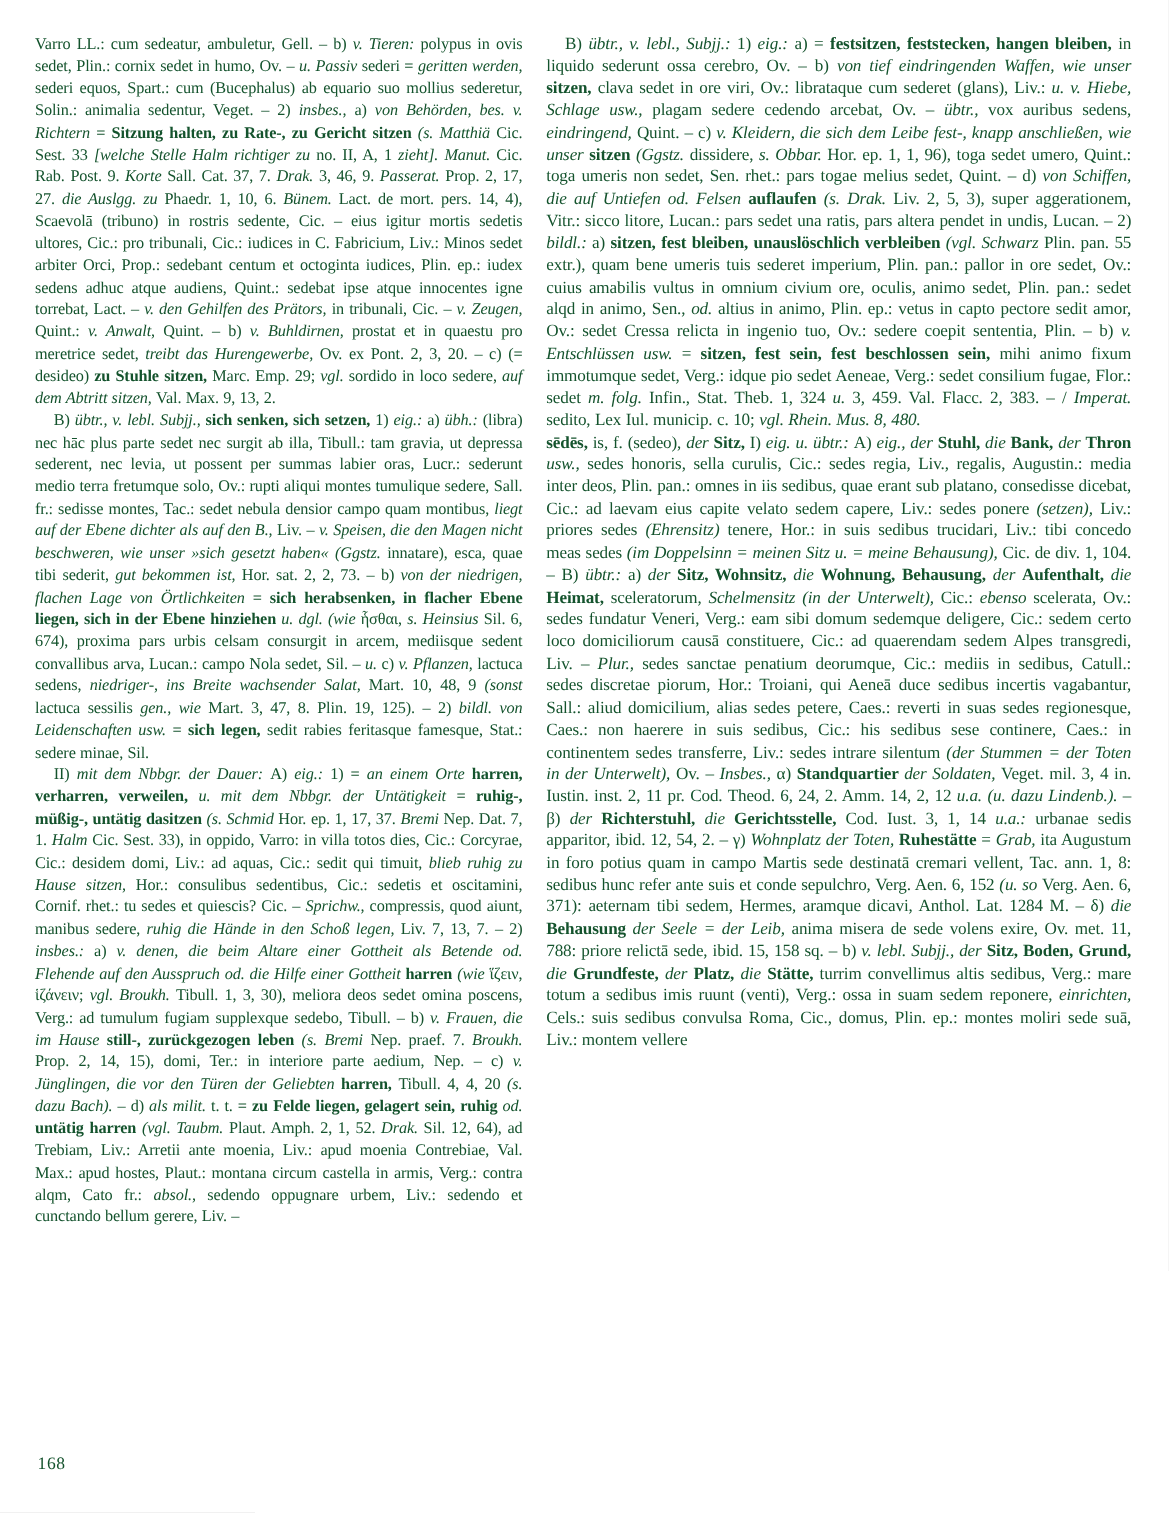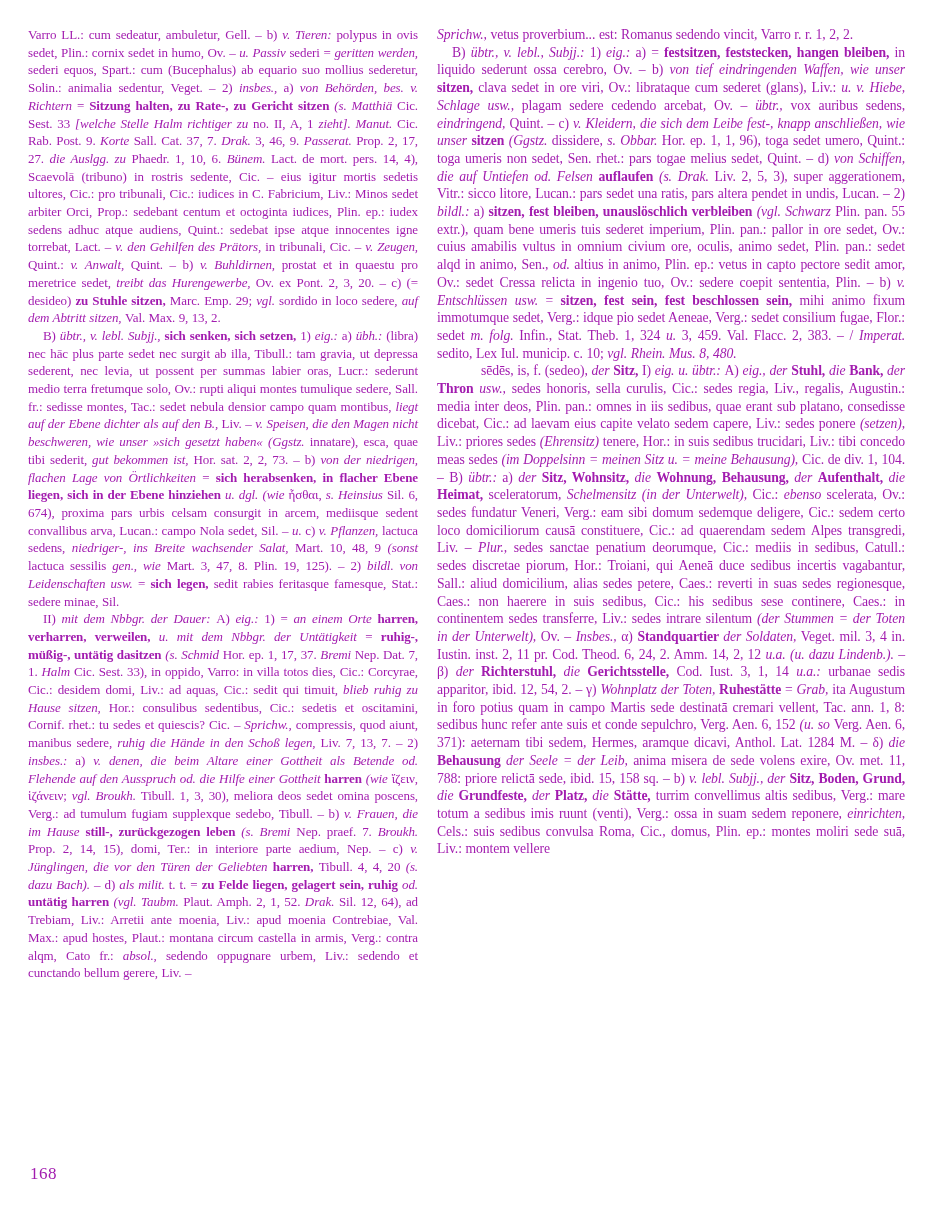--- a/index.html
+++ b/index.html
@@ -1,54 +1,53 @@
 <!DOCTYPE html>
 <html><head>
 <meta charset="utf-8">
 <style>
   html,body { margin:0; padding:0; background:#e8e8e8; }
   .page {
     position:relative;
     width:935px; height:1210px;
     margin:0 auto;
     background:#ffffff;
-    color:#a21caf;
+    color:#14532d;
     font-family:"Liberation Serif","DejaVu Serif",serif;
     overflow:hidden;
   }
   .col {
     position:absolute;
     top:26px;
     text-align:justify;
     letter-spacing:-0.1px;
     word-spacing:0.3px;
   }
   .col-left  { left:28px;  width:390px; font-size:13px;   line-height:17.7px; }
   .col-right { left:437px; width:468px; font-size:13.7px; line-height:17.7px; }
   .para { margin:0; padding:0; }
   .para.indent { text-indent:15px; }
   .run-n  { font-style:normal; font-weight:400; }
   .run-i  { font-style:italic; font-weight:400; }
-  .run-b  { font-style:normal; font-weight:400;margin-left:44px; }
+  .run-b  { font-style:normal; font-weight:700; }
   .run-bi { font-weight:700; }
   .page-number {
     position:absolute;
     left:30px; top:1164px;
-    font-size:17px;
+    font-size:14px;
     letter-spacing:0.5px;
   }
 </style>
 </head>
 <body>
 
 <div class="page">
   <div class="col col-left">
       <p class="para"><span class="run-n">Varro LL.: cum sedeatur, ambuletur, Gell. – b) </span><span class="run-i">v. Tieren: </span><span class="run-n">polypus in ovis sedet, Plin.: cornix sedet in humo, Ov. – </span><span class="run-i">u. Passiv </span><span class="run-n">sederi = </span><span class="run-i">geritten werden, </span><span class="run-n">sederi equos, Spart.: cum (Bucephalus) ab equario suo mollius sederetur, Solin.: animalia sedentur, Veget. – 2) </span><span class="run-i">insbes., </span><span class="run-n">a) </span><span class="run-i">von Behörden, bes. v. Richtern </span><span class="run-n">= </span><span class="run-bi">Sitzung halten, zu Rate-, zu Gericht sitzen </span><span class="run-i">(s. Matthiä </span><span class="run-n">Cic. Sest. 33 </span><span class="run-i">[welche Stelle Halm richtiger zu </span><span class="run-n">no. II, A, 1 </span><span class="run-i">zieht]. Manut. </span><span class="run-n">Cic. Rab. Post. 9. </span><span class="run-i">Korte </span><span class="run-n">Sall. Cat. 37, 7. </span><span class="run-i">Drak. </span><span class="run-n">3, 46, 9. </span><span class="run-i">Passerat. </span><span class="run-n">Prop. 2, 17, 27. </span><span class="run-i">die Auslgg. zu </span><span class="run-n">Phaedr. 1, 10, 6. </span><span class="run-i">Bünem. </span><span class="run-n">Lact. de mort. pers. 14, 4), Scaevolā (tribuno) in rostris sedente, Cic. – eius igitur mortis sedetis ultores, Cic.: pro tribunali, Cic.: iudices in C. Fabricium, Liv.: Minos sedet arbiter Orci, Prop.: sedebant centum et octoginta iudices, Plin. ep.: iudex sedens adhuc atque audiens, Quint.: sedebat ipse atque innocentes igne torrebat, Lact. – </span><span class="run-i">v. den Gehilfen des Prätors, </span><span class="run-n">in tribunali, Cic. – </span><span class="run-i">v. Zeugen, </span><span class="run-n">Quint.: </span><span class="run-i">v. Anwalt, </span><span class="run-n">Quint. – b) </span><span class="run-i">v. Buhldirnen, </span><span class="run-n">prostat et in quaestu pro meretrice sedet, </span><span class="run-i">treibt das Hurengewerbe, </span><span class="run-n">Ov. ex Pont. 2, 3, 20. – c) (= desideo) </span><span class="run-bi">zu Stuhle sitzen, </span><span class="run-n">Marc. Emp. 29; </span><span class="run-i">vgl. </span><span class="run-n">sordido in loco sedere, </span><span class="run-i">auf dem Abtritt sitzen, </span><span class="run-n">Val. Max. 9, 13, 2.</span></p>
       <p class="para indent"><span class="run-n">B) </span><span class="run-i">übtr., v. lebl. Subjj., </span><span class="run-bi">sich senken, sich setzen, </span><span class="run-n">1) </span><span class="run-i">eig.: </span><span class="run-n">a) </span><span class="run-i">übh.: </span><span class="run-n">(libra) nec hāc plus parte sedet nec surgit ab illa, Tibull.: tam gravia, ut depressa sederent, nec levia, ut possent per summas labier oras, Lucr.: sederunt medio terra fretumque solo, Ov.: rupti aliqui montes tumulique sedere, Sall. fr.: sedisse montes, Tac.: sedet nebula densior campo quam montibus, </span><span class="run-i">liegt auf der Ebene dichter als auf den B., </span><span class="run-n">Liv. – </span><span class="run-i">v. Speisen, die den Magen nicht beschweren, wie unser »sich gesetzt haben« (Ggstz. </span><span class="run-n">innatare), esca, quae tibi sederit, </span><span class="run-i">gut bekommen ist, </span><span class="run-n">Hor. sat. 2, 2, 73. – b) </span><span class="run-i">von der niedrigen, flachen Lage von Örtlichkeiten </span><span class="run-n">= </span><span class="run-bi">sich herabsenken, in flacher Ebene liegen, sich in der Ebene hinziehen </span><span class="run-i">u. dgl. (wie </span><span class="run-n">ἧσθαι, </span><span class="run-i">s. Heinsius </span><span class="run-n">Sil. 6, 674), proxima pars urbis celsam consurgit in arcem, mediisque sedent convallibus arva, Lucan.: campo Nola sedet, Sil. – </span><span class="run-i">u. </span><span class="run-n">c) </span><span class="run-i">v. Pflanzen, </span><span class="run-n">lactuca sedens, </span><span class="run-i">niedriger-, ins Breite wachsender Salat, </span><span class="run-n">Mart. 10, 48, 9 </span><span class="run-i">(sonst </span><span class="run-n">lactuca sessilis </span><span class="run-i">gen., wie </span><span class="run-n">Mart. 3, 47, 8. Plin. 19, 125). – 2) </span><span class="run-i">bildl. von Leidenschaften usw. </span><span class="run-n">= </span><span class="run-bi">sich legen, </span><span class="run-n">sedit rabies feritasque famesque, Stat.: sedere minae, Sil.</span></p>
       <p class="para indent"><span class="run-n">II) </span><span class="run-i">mit dem Nbbgr. der Dauer: </span><span class="run-n">A) </span><span class="run-i">eig.: </span><span class="run-n">1) = </span><span class="run-i">an einem Orte </span><span class="run-bi">harren, verharren, verweilen, </span><span class="run-i">u. mit dem Nbbgr. der Untätigkeit </span><span class="run-n">= </span><span class="run-bi">ruhig-, müßig-, untätig dasitzen </span><span class="run-i">(s. Schmid </span><span class="run-n">Hor. ep. 1, 17, 37. </span><span class="run-i">Bremi </span><span class="run-n">Nep. Dat. 7, 1. </span><span class="run-i">Halm </span><span class="run-n">Cic. Sest. 33), in oppido, Varro: in villa totos dies, Cic.: Corcyrae, Cic.: desidem domi, Liv.: ad aquas, Cic.: sedit qui timuit, </span><span class="run-i">blieb ruhig zu Hause sitzen, </span><span class="run-n">Hor.: consulibus sedentibus, Cic.: sedetis et oscitamini, Cornif. rhet.: tu sedes et quiescis? Cic. – </span><span class="run-i">Sprichw., </span><span class="run-n">compressis, quod aiunt, manibus sedere, </span><span class="run-i">ruhig die Hände in den Schoß legen, </span><span class="run-n">Liv. 7, 13, 7. – 2) </span><span class="run-i">insbes.: </span><span class="run-n">a) </span><span class="run-i">v. denen, die beim Altare einer Gottheit als Betende od. Flehende auf den Ausspruch od. die Hilfe einer Gottheit </span><span class="run-bi">harren </span><span class="run-i">(wie </span><span class="run-n">ἵζειν, ἱζάνειν; </span><span class="run-i">vgl. Broukh. </span><span class="run-n">Tibull. 1, 3, 30), meliora deos sedet omina poscens, Verg.: ad tumulum fugiam supplexque sedebo, Tibull. – b) </span><span class="run-i">v. Frauen, die im Hause </span><span class="run-bi">still-, zurückgezogen leben </span><span class="run-i">(s. Bremi </span><span class="run-n">Nep. praef. 7. </span><span class="run-i">Broukh. </span><span class="run-n">Prop. 2, 14, 15), domi, Ter.: in interiore parte aedium, Nep. – c) </span><span class="run-i">v. Jünglingen, die vor den Türen der Geliebten </span><span class="run-bi">harren, </span><span class="run-n">Tibull. 4, 4, 20 </span><span class="run-i">(s. dazu Bach). </span><span class="run-n">– d) </span><span class="run-i">als milit. </span><span class="run-n">t. t. = </span><span class="run-bi">zu Felde liegen, gelagert sein, ruhig </span><span class="run-i">od. </span><span class="run-bi">untätig harren </span><span class="run-i">(vgl. Taubm. </span><span class="run-n">Plaut. Amph. 2, 1, 52. </span><span class="run-i">Drak. </span><span class="run-n">Sil. 12, 64), ad Trebiam, Liv.: Arretii ante moenia, Liv.: apud moenia Contrebiae, Val. Max.: apud hostes, Plaut.: montana circum castella in armis, Verg.: contra alqm, Cato fr.: </span><span class="run-i">absol., </span><span class="run-n">sedendo oppugnare urbem, Liv.: sedendo et cunctando bellum gerere, Liv. –</span></p>
     </div>
   <div class="col col-right">
-      <p class="para"><span class="run-i">Sprichw., </span><span class="run-n">vetus proverbium... est: Romanus sedendo vincit, Varro r. r. 1, 2, 2.</span></p>
       <p class="para indent"><span class="run-n">B) </span><span class="run-i">übtr., v. lebl., Subjj.: </span><span class="run-n">1) </span><span class="run-i">eig.: </span><span class="run-n">a) = </span><span class="run-bi">festsitzen, feststecken, hangen bleiben, </span><span class="run-n">in liquido sederunt ossa cerebro, Ov. – b) </span><span class="run-i">von tief eindringenden Waffen, wie unser </span><span class="run-bi">sitzen, </span><span class="run-n">clava sedet in ore viri, Ov.: librataque cum sederet (glans), Liv.: </span><span class="run-i">u. v. Hiebe, Schlage usw., </span><span class="run-n">plagam sedere cedendo arcebat, Ov. – </span><span class="run-i">übtr., </span><span class="run-n">vox auribus sedens, </span><span class="run-i">eindringend, </span><span class="run-n">Quint. – c) </span><span class="run-i">v. Kleidern, die sich dem Leibe fest-, knapp anschließen, wie unser </span><span class="run-bi">sitzen </span><span class="run-i">(Ggstz. </span><span class="run-n">dissidere, </span><span class="run-i">s. Obbar. </span><span class="run-n">Hor. ep. 1, 1, 96), toga sedet umero, Quint.: toga umeris non sedet, Sen. rhet.: pars togae melius sedet, Quint. – d) </span><span class="run-i">von Schiffen, die auf Untiefen od. Felsen </span><span class="run-bi">auflaufen </span><span class="run-i">(s. Drak. </span><span class="run-n">Liv. 2, 5, 3), super aggerationem, Vitr.: sicco litore, Lucan.: pars sedet una ratis, pars altera pendet in undis, Lucan. – 2) </span><span class="run-i">bildl.: </span><span class="run-n">a) </span><span class="run-bi">sitzen, fest bleiben, unauslöschlich verbleiben </span><span class="run-i">(vgl. Schwarz </span><span class="run-n">Plin. pan. 55 extr.), quam bene umeris tuis sederet imperium, Plin. pan.: pallor in ore sedet, Ov.: cuius amabilis vultus in omnium civium ore, oculis, animo sedet, Plin. pan.: sedet alqd in animo, Sen., </span><span class="run-i">od. </span><span class="run-n">altius in animo, Plin. ep.: vetus in capto pectore sedit amor, Ov.: sedet Cressa relicta in ingenio tuo, Ov.: sedere coepit sententia, Plin. – b) </span><span class="run-i">v. Entschlüssen usw. </span><span class="run-n">= </span><span class="run-bi">sitzen, fest sein, fest beschlossen sein, </span><span class="run-n">mihi animo fixum immotumque sedet, Verg.: idque pio sedet Aeneae, Verg.: sedet consilium fugae, Flor.: sedet </span><span class="run-i">m. folg. </span><span class="run-n">Infin., Stat. Theb. 1, 324 </span><span class="run-i">u. </span><span class="run-n">3, 459. Val. Flacc. 2, 383. – / </span><span class="run-i">Imperat. </span><span class="run-n">sedito, Lex Iul. municip. c. 10; </span><span class="run-i">vgl. Rhein. Mus. 8, 480.</span></p>
       <p class="para"><span class="run-b">sēdēs, </span><span class="run-n">is, f. (sedeo), </span><span class="run-i">der </span><span class="run-bi">Sitz, </span><span class="run-n">I) </span><span class="run-i">eig. u. übtr.: </span><span class="run-n">A) </span><span class="run-i">eig., der </span><span class="run-bi">Stuhl, </span><span class="run-i">die </span><span class="run-bi">Bank, </span><span class="run-i">der </span><span class="run-bi">Thron </span><span class="run-i">usw., </span><span class="run-n">sedes honoris, sella curulis, Cic.: sedes regia, Liv., regalis, Augustin.: media inter deos, Plin. pan.: omnes in iis sedibus, quae erant sub platano, consedisse dicebat, Cic.: ad laevam eius capite velato sedem capere, Liv.: sedes ponere </span><span class="run-i">(setzen), </span><span class="run-n">Liv.: priores sedes </span><span class="run-i">(Ehrensitz) </span><span class="run-n">tenere, Hor.: in suis sedibus trucidari, Liv.: tibi concedo meas sedes </span><span class="run-i">(im Doppelsinn = meinen Sitz u. = meine Behausung), </span><span class="run-n">Cic. de div. 1, 104. – B) </span><span class="run-i">übtr.: </span><span class="run-n">a) </span><span class="run-i">der </span><span class="run-bi">Sitz, Wohnsitz, </span><span class="run-i">die </span><span class="run-bi">Wohnung, Behausung, </span><span class="run-i">der </span><span class="run-bi">Aufenthalt, </span><span class="run-i">die </span><span class="run-bi">Heimat, </span><span class="run-n">sceleratorum, </span><span class="run-i">Schelmensitz (in der Unterwelt), </span><span class="run-n">Cic.: </span><span class="run-i">ebenso </span><span class="run-n">scelerata, Ov.: sedes fundatur Veneri, Verg.: eam sibi domum sedemque deligere, Cic.: sedem certo loco domiciliorum causā constituere, Cic.: ad quaerendam sedem Alpes transgredi, Liv. – </span><span class="run-i">Plur., </span><span class="run-n">sedes sanctae penatium deorumque, Cic.: mediis in sedibus, Catull.: sedes discretae piorum, Hor.: Troiani, qui Aeneā duce sedibus incertis vagabantur, Sall.: aliud domicilium, alias sedes petere, Caes.: reverti in suas sedes regionesque, Caes.: non haerere in suis sedibus, Cic.: his sedibus sese continere, Caes.: in continentem sedes transferre, Liv.: sedes intrare silentum </span><span class="run-i">(der Stummen = der Toten in der Unterwelt), </span><span class="run-n">Ov. – </span><span class="run-i">Insbes., </span><span class="run-n">α) </span><span class="run-bi">Standquartier </span><span class="run-i">der Soldaten, </span><span class="run-n">Veget. mil. 3, 4 in. Iustin. inst. 2, 11 pr. Cod. Theod. 6, 24, 2. Amm. 14, 2, 12 </span><span class="run-i">u.a. (u. dazu Lindenb.). </span><span class="run-n">– β) </span><span class="run-i">der </span><span class="run-bi">Richterstuhl, </span><span class="run-i">die </span><span class="run-bi">Gerichtsstelle, </span><span class="run-n">Cod. Iust. 3, 1, 14 </span><span class="run-i">u.a.: </span><span class="run-n">urbanae sedis apparitor, ibid. 12, 54, 2. – γ) </span><span class="run-i">Wohnplatz der Toten, </span><span class="run-bi">Ruhestätte </span><span class="run-n">= </span><span class="run-i">Grab, </span><span class="run-n">ita Augustum in foro potius quam in campo Martis sede destinatā cremari vellent, Tac. ann. 1, 8: sedibus hunc refer ante suis et conde sepulchro, Verg. Aen. 6, 152 </span><span class="run-i">(u. so </span><span class="run-n">Verg. Aen. 6, 371): aeternam tibi sedem, Hermes, aramque dicavi, Anthol. Lat. 1284 M. – δ) </span><span class="run-i">die </span><span class="run-bi">Behausung </span><span class="run-i">der Seele = der Leib, </span><span class="run-n">anima misera de sede volens exire, Ov. met. 11, 788: priore relictā sede, ibid. 15, 158 sq. – b) </span><span class="run-i">v. lebl. Subjj., der </span><span class="run-bi">Sitz, Boden, Grund, </span><span class="run-i">die </span><span class="run-bi">Grundfeste, </span><span class="run-i">der </span><span class="run-bi">Platz, </span><span class="run-i">die </span><span class="run-bi">Stätte, </span><span class="run-n">turrim convellimus altis sedibus, Verg.: mare totum a sedibus imis ruunt (venti), Verg.: ossa in suam sedem reponere, </span><span class="run-i">einrichten, </span><span class="run-n">Cels.: suis sedibus convulsa Roma, Cic., domus, Plin. ep.: montes moliri sede suā, Liv.: montem vellere</span></p>
     </div>
   <div class="page-number">168</div>
 </div>
 
 </body></html>

